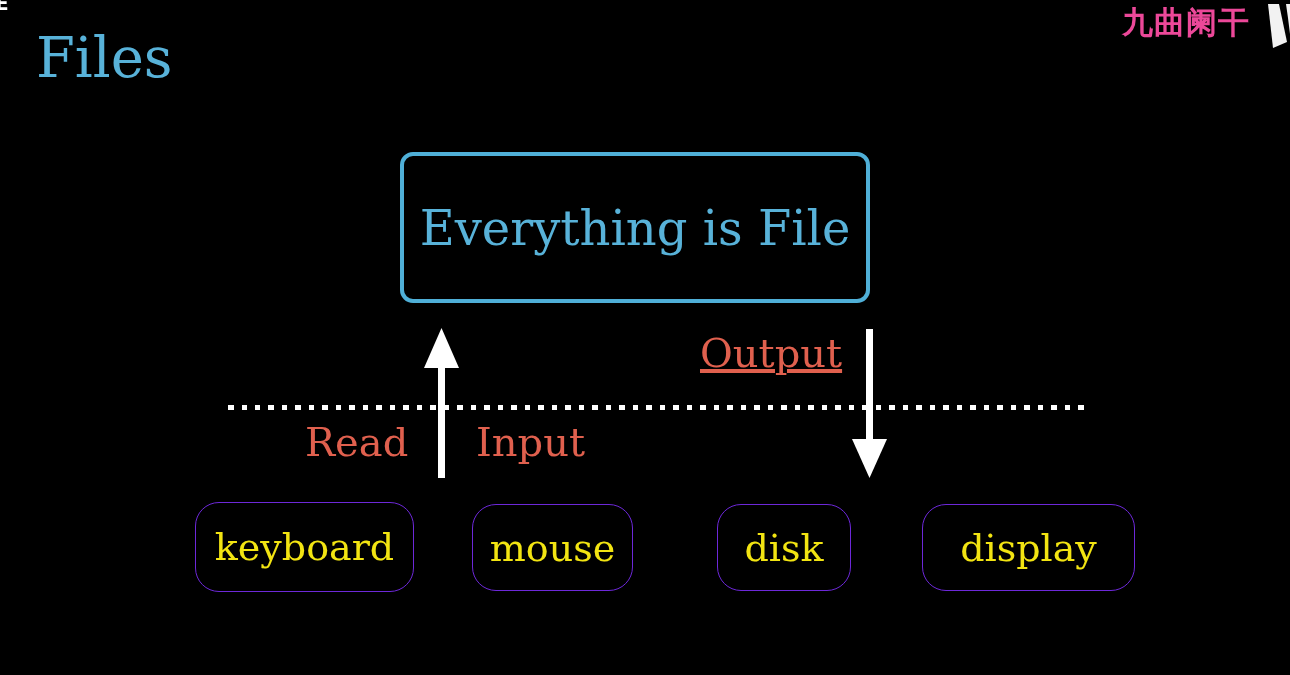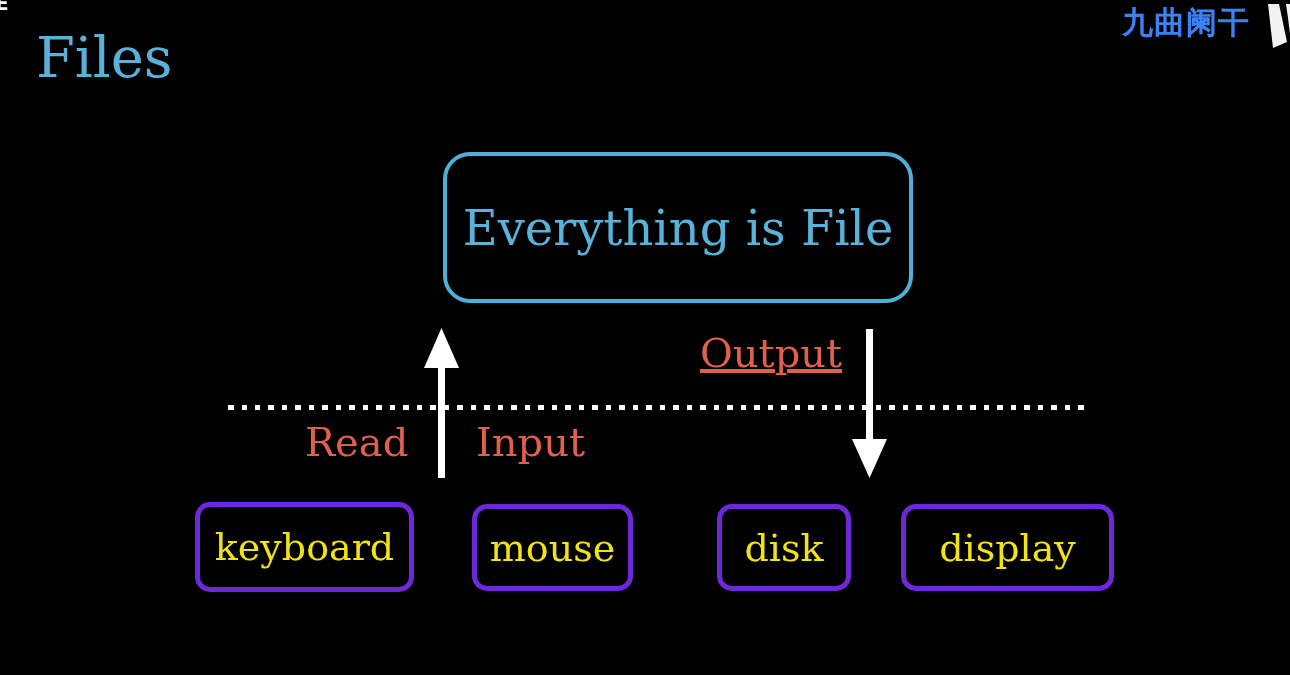--- a/index.html
+++ b/index.html
@@ -18,29 +18,29 @@
 
   
   .title {
     position:absolute; left:28px; top:14px; margin:8px;
     font-size:56px; font-weight:400; color:#58b2d9; line-height:1.3;
   }
 
   
   .watermark { position:absolute; top:4px; right:0; display:flex; align-items:flex-start; }
   .brand {
-    color:#3b82f6; font-size:31px; font-weight:bold; letter-spacing:1px;
+    color:#ec4899; font-size:31px; font-weight:bold; letter-spacing:1px;
     font-family:"DejaVu Sans", sans-serif; line-height:1.2;
   }
   .brand-logo { width:28px; height:48px; margin-left:12px; display:block; }
 
   
   .main-box {
-    position:absolute; left:443px; top:152px; width:470px; height:151px;
-    box-sizing:border-box; border:4px solid #4fafd7; border-radius:27px;
+    position:absolute; left:400px; top:152px; width:470px; height:151px;
+    box-sizing:border-box; border:4px solid #4fafd7; border-radius:13px;
     display:flex; align-items:center; justify-content:center;
   }
   .main-box span { color:#58b2d9; font-size:48px; white-space:nowrap; }
 
   
   .dotted-line {
     position:absolute; left:228px; top:405px; width:857px; height:5px;
     background:repeating-linear-gradient(90deg, #ffffff 0 5.5px, transparent 5.5px 13.5px);
   }
 
@@ -54,28 +54,28 @@
     position:absolute; color:#e0604e; font-size:40px; line-height:1.1; white-space:nowrap;
   }
   .lbl-read   { left:305px; top:420px; }
   .lbl-input  { left:476px; top:420px; }
   .lbl-output { left:700px; top:331px;text-decoration:underline; }
   .lbl-write  { left:906px; top:341px; }
 
   
   .device {
     position:absolute; box-sizing:border-box;
-    border:5px solid #6d28d9; border-radius:15px;
+    border:1px solid #6d28d9; border-radius:24px;
     display:flex; align-items:center; justify-content:center;
   }
   .device span { color:#f2e412; font-size:38px; white-space:nowrap; }
   .device-keyboard { left:195px; top:502px; width:219px; height:90px; }
   .device-mouse    { left:472px; top:504px; width:161px; height:87px; }
   .device-disk     { left:717px; top:504px; width:134px; height:87px;align-items:center; }
-  .device-display  { left:901px; top:504px; width:213px; height:87px; }
+  .device-display  { left:922px; top:504px; width:213px; height:87px; }
 </style>
 </head>
 <body>
 
 <div class="stage">
 
   <div class="corner-fragment">E</div>
 
   <h1 class="title">Files</h1>
 

